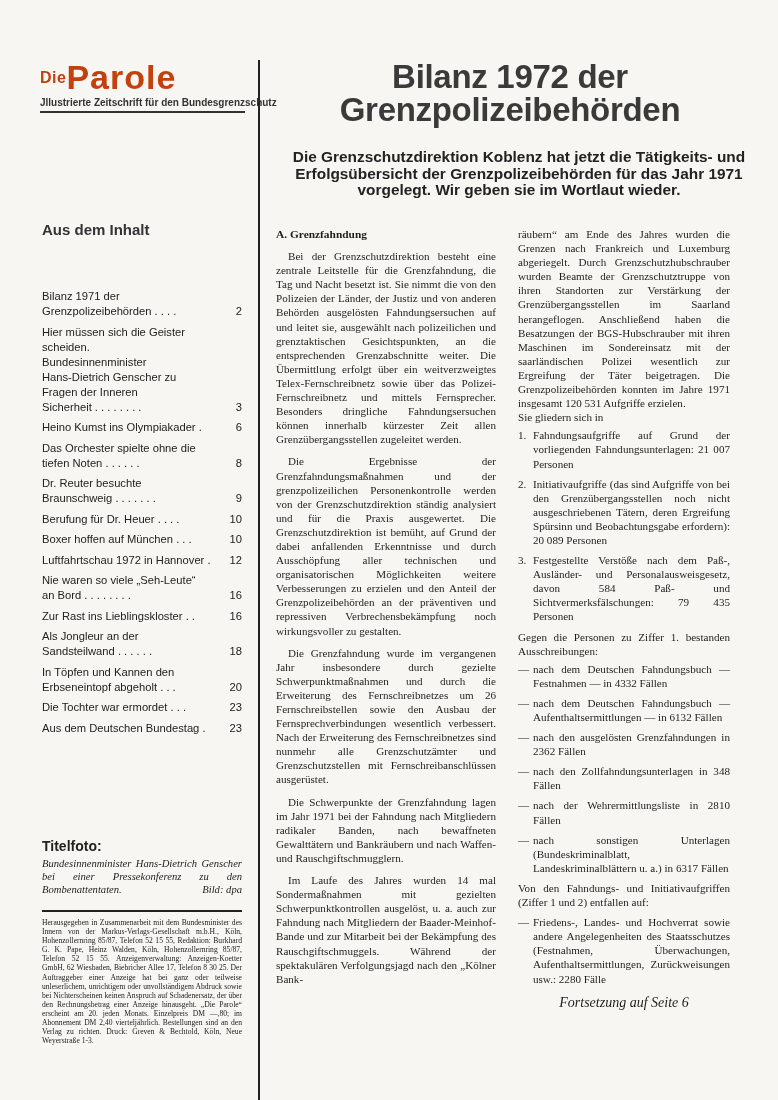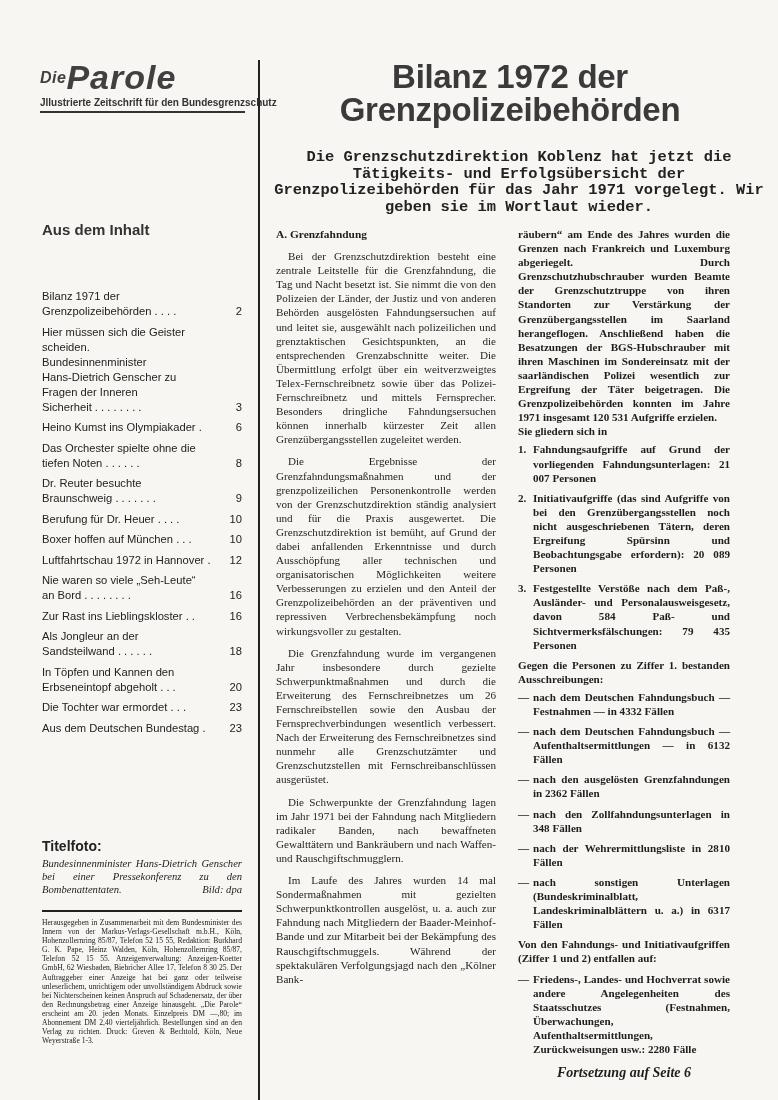--- a/index.html
+++ b/index.html
@@ -6,46 +6,46 @@
   body {
     width: 778px; height: 1100px; position: relative; overflow: hidden;
     background: #f7f6f3;
     color: #1d1d1d;
   }
   .page { position: absolute; left: 0; top: 0; width: 778px; height: 1100px; }
   .vrule { position: absolute; left: 258px; top: 60px; width: 2px; height: 1040px; background: #222; }
 
   
   .masthead { position: absolute; left: 40px; top: 60px; width: 205px; }
-  .logo { font-family: "Liberation Sans", sans-serif; font-weight: bold; font-style: italic; color: #404040; line-height: 1; white-space: nowrap; }
+  .logo { font-family: "Liberation Sans", sans-serif; font-weight: bold; color: #c2410c; line-height: 1; white-space: nowrap; }
   .logo .die { font-size: 16px; letter-spacing: 0.5px; vertical-align: 6px; }
   .logo .parole { font-size: 34px; letter-spacing: 1px; }
   .tagline { font-family: "Liberation Sans", sans-serif; font-weight: bold; font-size: 10px; color: #333; margin-top: 3px; white-space: nowrap; }
   .mast-rule { height: 2px; background: #333; margin-top: 3px; }
 
   
   .toc-title { position: absolute; left: 42px; top: 221px; font-family: "Liberation Sans", sans-serif; font-weight: bold; font-size: 15px; color: #333; }
   .toc { position: absolute; left: 42px; top: 289px; width: 200px; font-family: "Liberation Sans", sans-serif; font-size: 11.2px; line-height: 15px; color: #222; }
   .toc-item { display: flex; margin-bottom: 5.5px; cursor: pointer; }
   .toc-text { flex: 1; white-space: pre-line; }
   .toc-page { width: 22px; text-align: right; align-self: flex-end; }
   .toc-title-foto { position: absolute; left: 42px; top: 838px; font-family: "Liberation Sans", sans-serif; font-weight: bold; font-size: 14px; color: #222; }
   .caption { position: absolute; left: 42px; top: 857px; width: 200px; font-family: "Liberation Serif", serif; font-style: italic; font-size: 10.6px; line-height: 13.2px; text-align: justify; }
   .caption .credit { float: right; }
   .imprint-rule { position: absolute; left: 42px; top: 910px; width: 200px; height: 2px; background: #222; }
   .imprint { position: absolute; left: 42px; top: 918px; width: 200px; font-family: "Liberation Serif", serif; font-size: 7.6px; line-height: 9.1px; text-align: justify; color: #222; }
 
   
   .headline { position: absolute; left: 300px; top: 60px; width: 420px; text-align: center; font-family: "Liberation Sans", sans-serif; font-weight: bold; font-size: 33px; line-height: 33px; color: #3a3a3a; letter-spacing: -0.3px; }
-  .lead { position: absolute; left: 272px; top: 149px; width: 494px; text-align: center; font-family: Liberation Mono, monospace; font-weight: bold; font-size: 15.4px; line-height: 16.5px; color: #222; }
+  .lead { position: absolute; left: 272px; top: 149px; width: 494px; text-align: center; font-family: Liberation Sans, sans-serif; font-weight: bold; font-size: 15.4px; line-height: 16.5px; color: #222; }
 
   
   .col { position: absolute; top: 227px; font-family: "Liberation Serif", serif; font-size: 11.1px; line-height: 14.1px; color: #1e1e1e; text-align: justify; hyphens: manual; }
   .col1 { left: 276px; width: 220px; }
-  .col2 { left: 518px; width: 212px; font-weight: bold; }
+  .col2 { left: 518px; width: 212px; }
   .col h3 { font-family: "Liberation Serif", serif; font-weight: bold; font-size: 11.4px; margin: 0 0 8px 0; text-align: left; }
   .col p { margin: 0 0 8px 0; text-indent: 12px; }
   .col p.noindent { text-indent: 0; margin-bottom: 4px; }
   .col p.first { text-indent: 0; }
   .nlist, .dlist { list-style: none; margin: 0 0 6px 0; padding: 0; }
   .nlist li, .dlist li { position: relative; padding-left: 15px; margin-bottom: 6px; }
   .nlist li .mk, .dlist li .mk { position: absolute; left: 0; top: 0; }
   .cont { font-family: "Liberation Serif", serif; font-style: italic; font-size: 14px; text-align: center; margin-top: 10px; }
 </style>
 </head>

